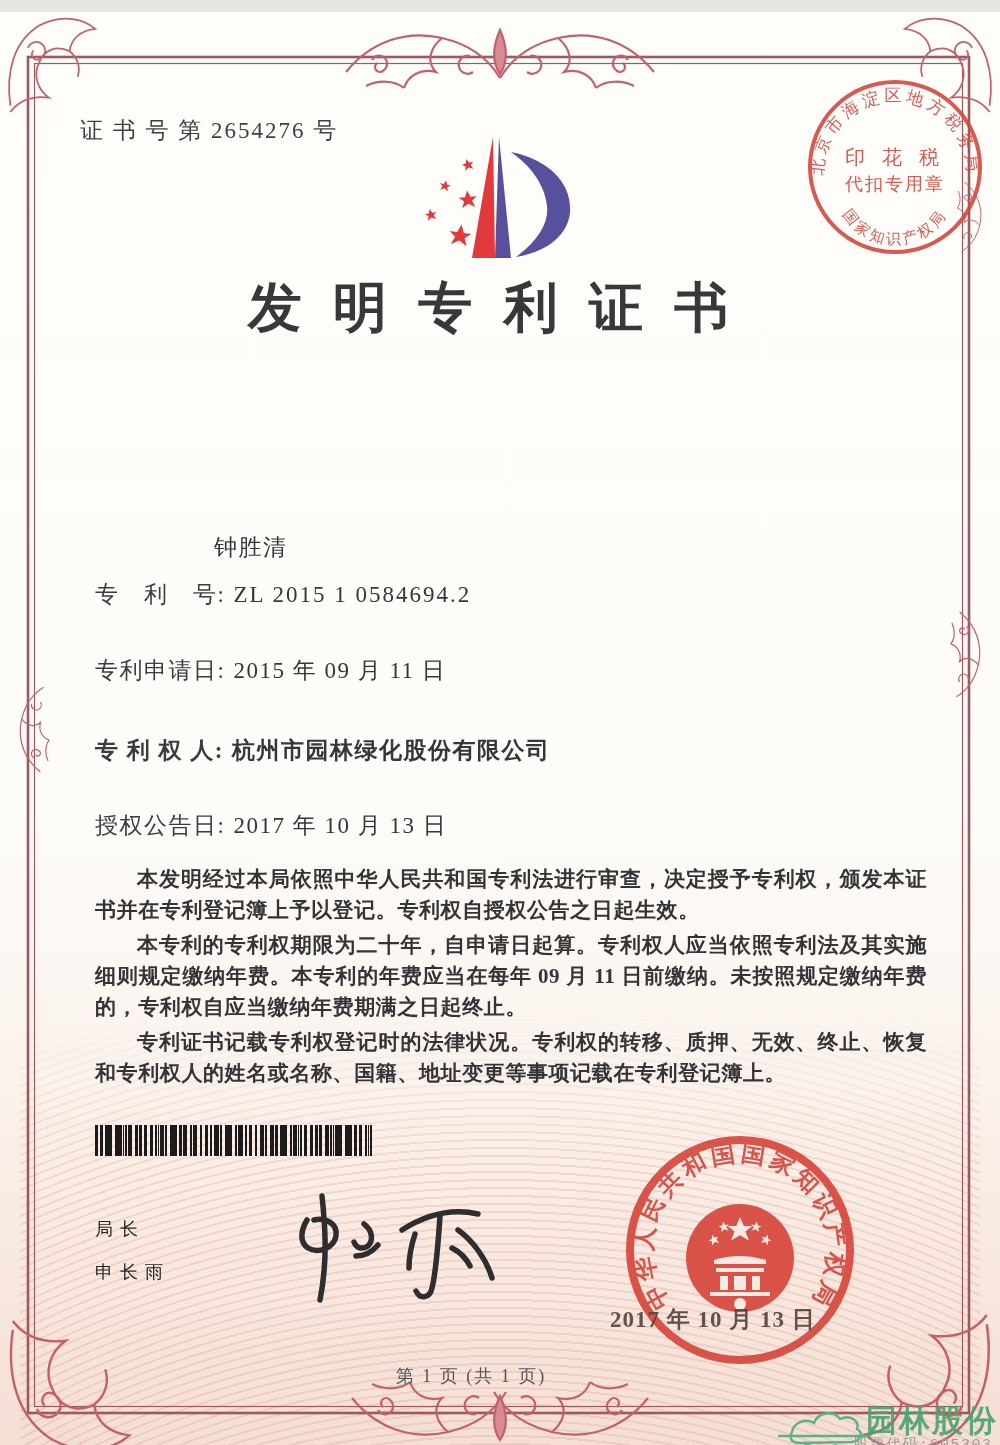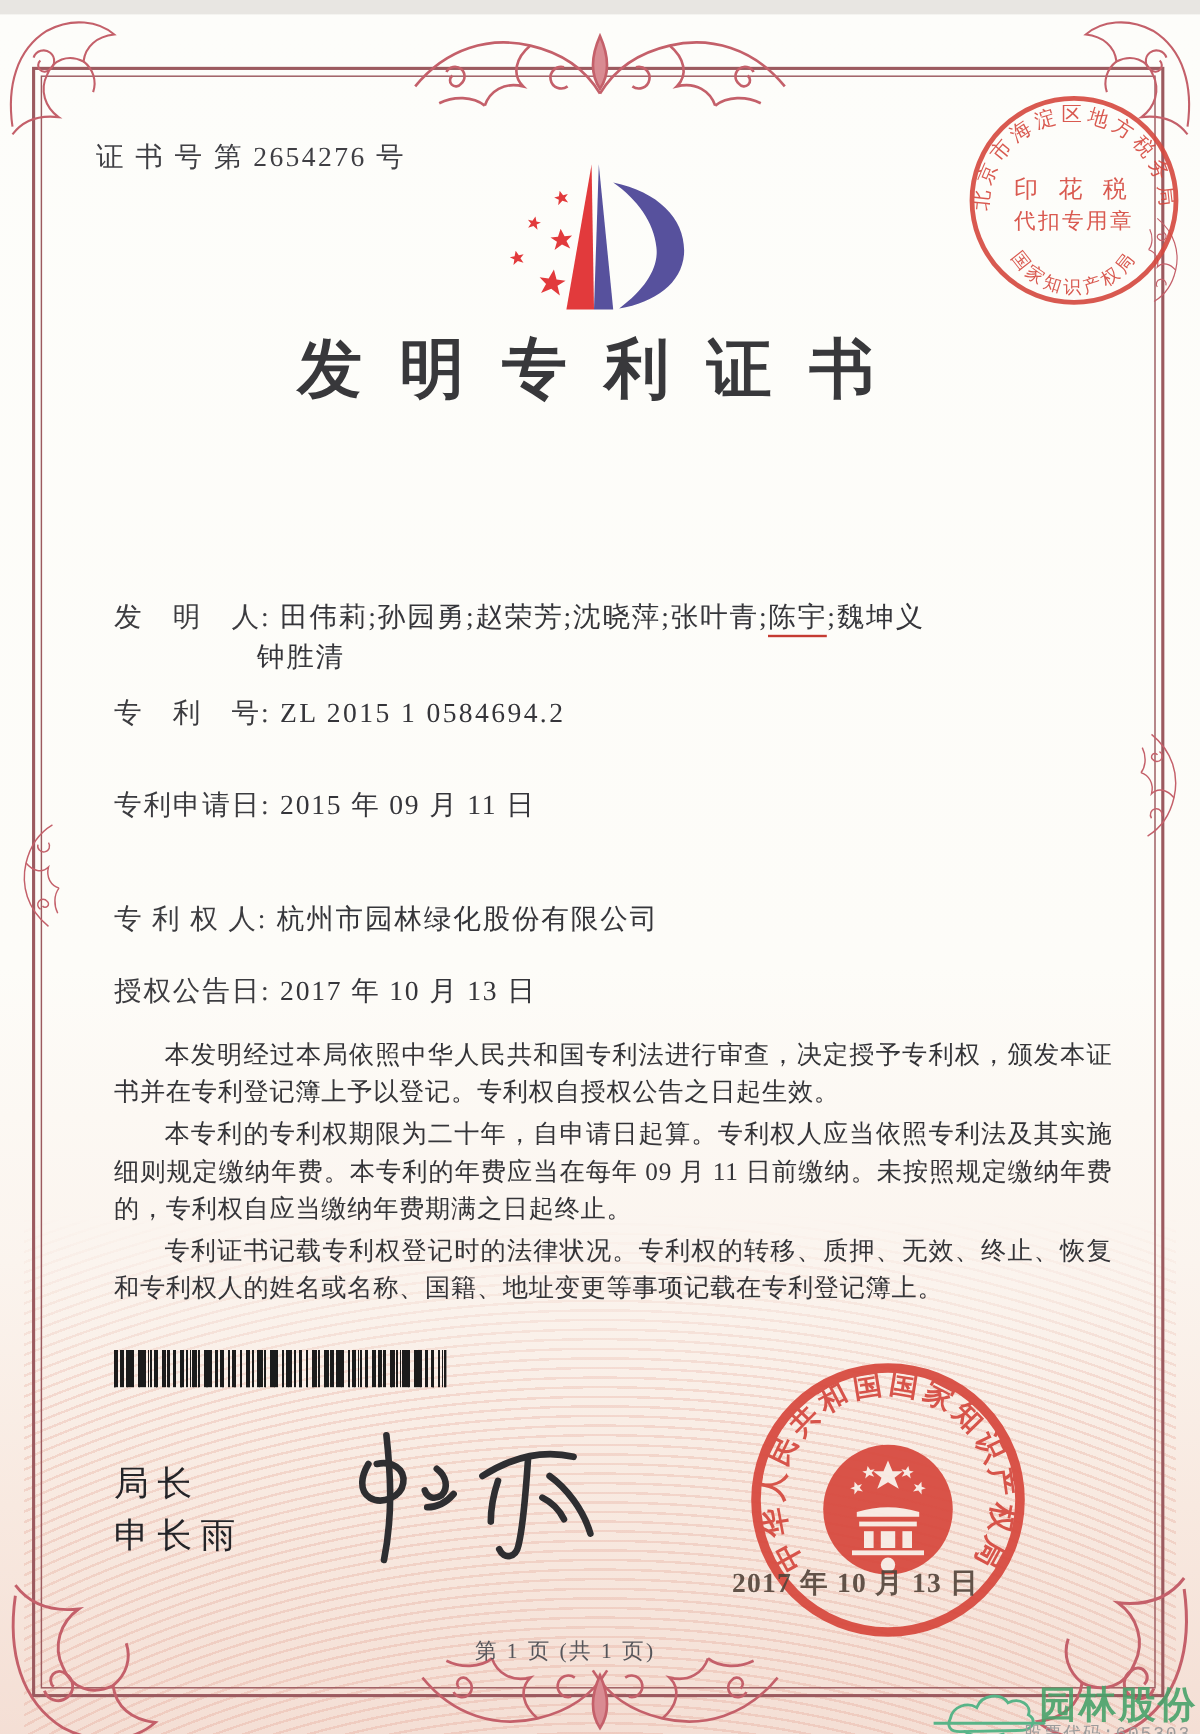--- a/index.html
+++ b/index.html
@@ -25,30 +25,30 @@
   .title { left:0; top:260px; width:976px; margin:0; text-align:center; font-size:54px; font-weight:700;
            letter-spacing:.58em; text-indent:.58em; color:#38383b; }
 
   .row { left:95px; font-size:23px; white-space:nowrap; }
   .row .lbl { color:#3c3c40; letter-spacing:1.5px; }
   .row .val { margin-left:8px; color:#35353a; letter-spacing:1.5px; }
   .underlined { border-bottom:2px solid #c53b32; padding-bottom:2px; }
 
   .body-text { left:95px; top:852px; width:832px; font-size:21px; line-height:31px;
                text-align:justify; letter-spacing:.6px; color:#343438; }
-  .body-text p { margin:0 0 4px 0; text-indent:2em; }
+  .body-text p { margin:0 0 4px 0; text-indent:2em;font-weight:bold; }
 
   .barcode { left:95px; top:1113px; width:277px; height:31px;
     background:
       repeating-linear-gradient(90deg,#1b1b1b 0 2px,transparent 2px 5px),
       repeating-linear-gradient(90deg,#1b1b1b 0 1px,transparent 1px 7px),
       repeating-linear-gradient(90deg,#1b1b1b 0 3px,transparent 3px 11px);
   }
 
-  .signoff { font-family:Liberation Serif, serif; color:#242428; font-size:29px; letter-spacing:7px; }
+  .signoff { font-family:Liberation Serif, serif; color:#242428; font-size:18px; letter-spacing:7px; }
   .role { left:95px; top:1205px; }
   .name { left:95px; top:1248px; }
   .sig-svg { left:252px; top:1178px; }
   .sig-svg path { stroke:#2e2e31; stroke-width:5.5; fill:none; stroke-linecap:round; stroke-linejoin:round; }
 
   .tax-seal { left:800px; top:58px; }
   .gov-seal { left:620px; top:1118px; }
   .seal-text { fill:#d5483e; font-family:"Liberation Serif","DejaVu Serif",serif; }
 
   .seal-date { left:610px; top:1292px; width:230px; font-size:23px; letter-spacing:1px;
@@ -136,36 +136,33 @@
     <text class="seal-text" font-size="15" letter-spacing="3">
       <textPath href="#taxArcBot" startOffset="50%" text-anchor="middle">国家知识产权局</textPath>
     </text>
     <text class="seal-text" x="95" y="94" font-size="20" letter-spacing="6" text-anchor="middle">印 花 税</text>
     <text class="seal-text" x="95" y="120" font-size="18" letter-spacing="2" text-anchor="middle">代扣专用章</text>
   </svg>
 
   <h1 class="abs title">发明专利证书</h1>
 
 
-  <div class="abs row" style="top:487px;">
-    <span class="lbl">发　明　人:</span><span class="val"><span>田伟莉;孙园勇;赵荣芳;沈晓萍;张叶青;</span><span class="underlined">陈宇</span><span>;魏坤义</span></span>
-  </div>
   <div class="abs row" style="top:520px; left:214px;">
     <span class="val" style="margin-left:0;">钟胜清</span>
   </div>
 
   <div class="abs row" style="top:567px;">
     <span class="lbl">专　利　号:</span><span class="val" style="letter-spacing:2px;">ZL 2015 1 0584694.2</span>
   </div>
 
   <div class="abs row" style="top:643px;">
     <span class="lbl">专利申请日:</span><span class="val">2015 年 09 月 11 日</span>
   </div>
 
-  <div class="abs row" style="top:738px;">
+  <div class="abs row" style="top:723px;font-weight:bold;">
     <span class="lbl">专 利 权 人:</span><span class="val">杭州市园林绿化股份有限公司</span>
   </div>
 
   <div class="abs row" style="top:798px;">
     <span class="lbl">授权公告日:</span><span class="val">2017 年 10 月 13 日</span>
   </div>
 
   <div class="abs body-text">
     <p>本发明经过本局依照中华人民共和国专利法进行审查，决定授予专利权，颁发本证书并在专利登记簿上予以登记。专利权自授权公告之日起生效。</p>
     <p>本专利的专利权期限为二十年，自申请日起算。专利权人应当依照专利法及其实施细则规定缴纳年费。本专利的年费应当在每年 09 月 11 日前缴纳。未按照规定缴纳年费的，专利权自应当缴纳年费期满之日起终止。</p>

